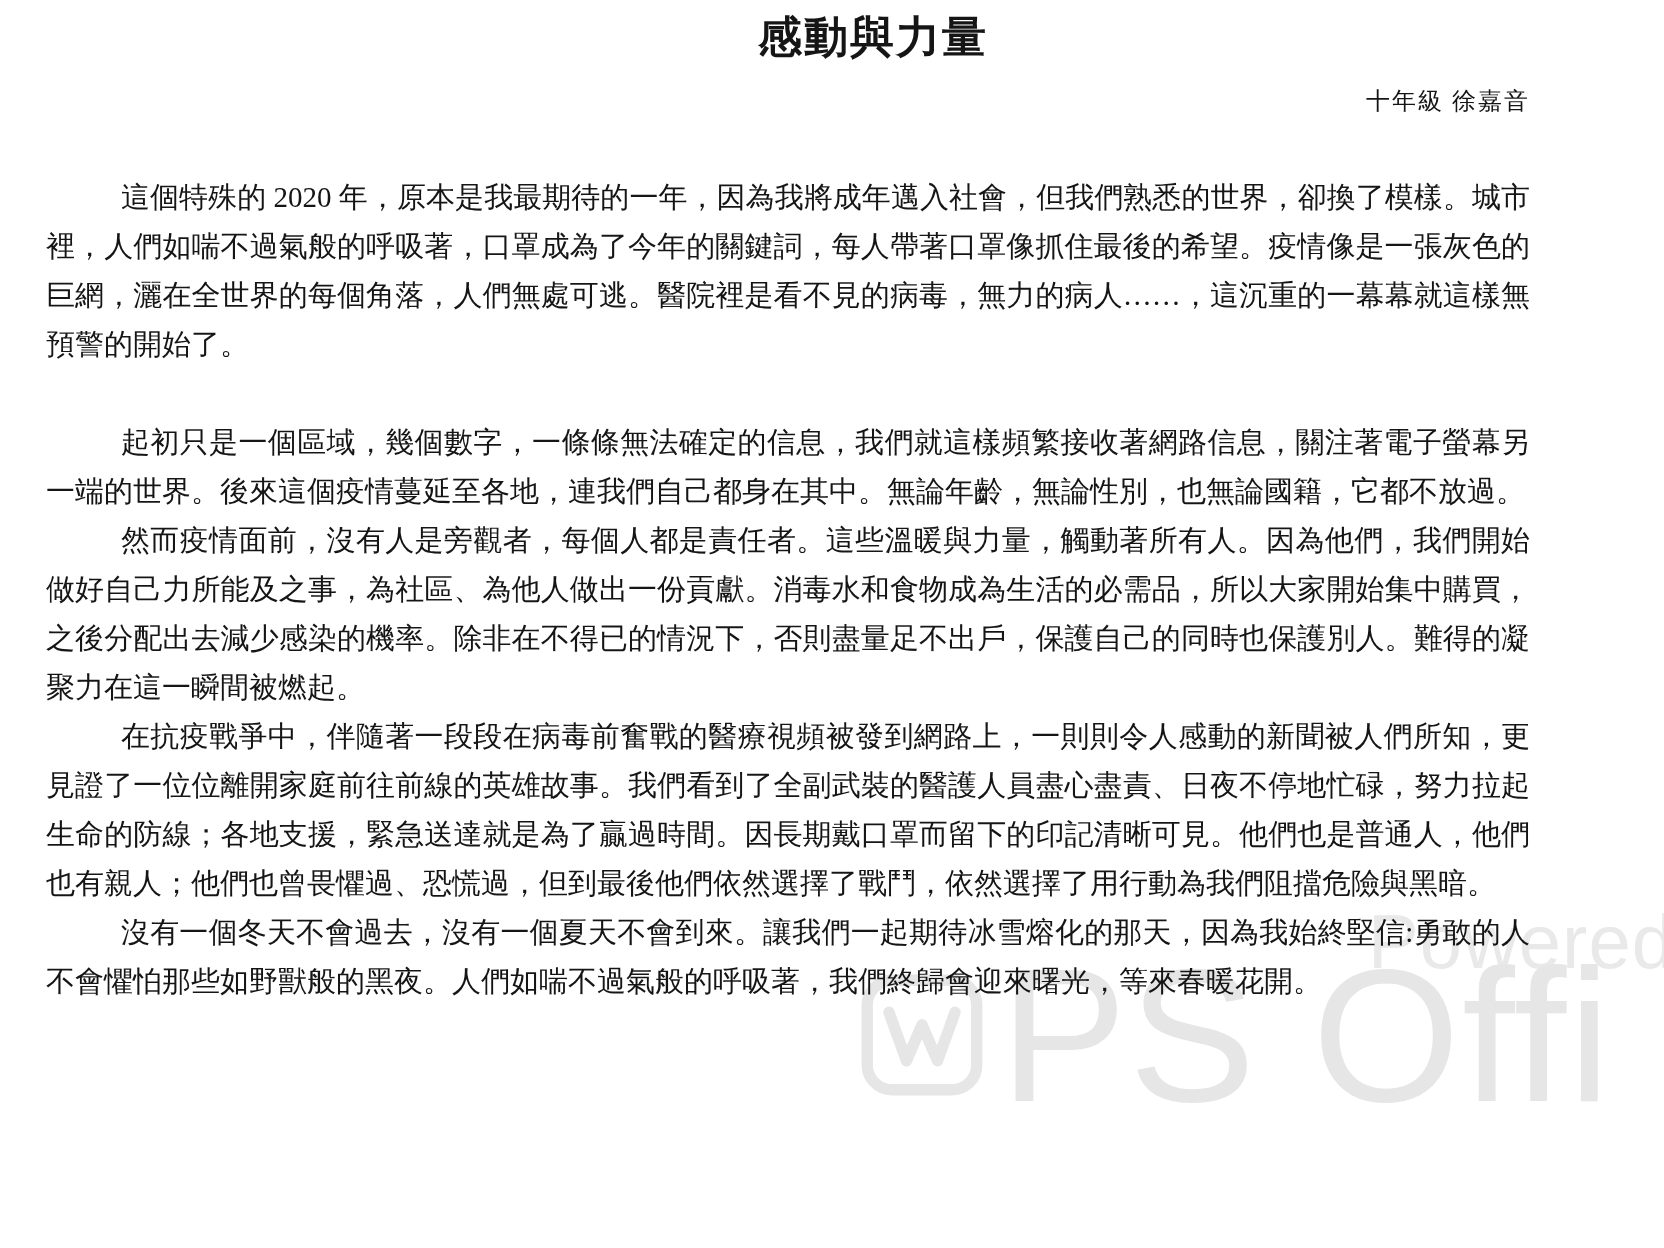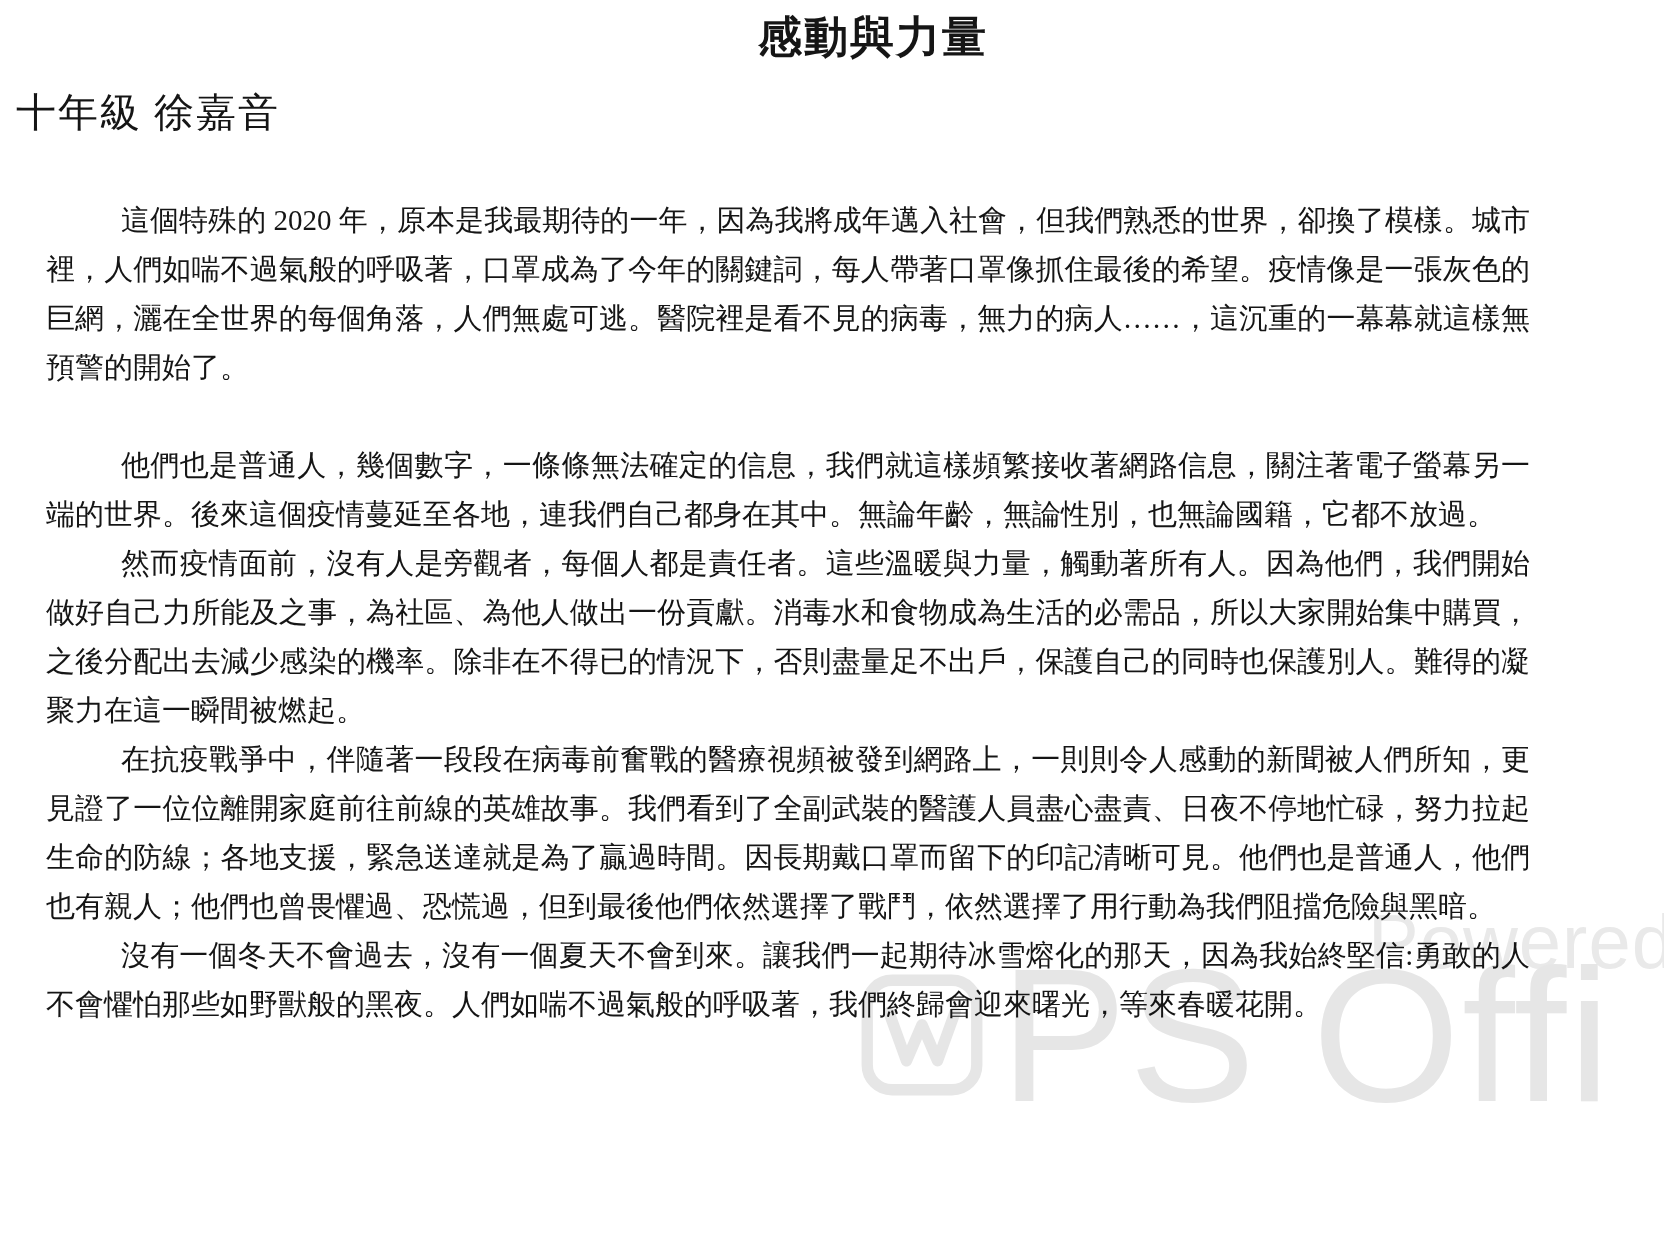--- a/index.html
+++ b/index.html
@@ -67,22 +67,22 @@
     position: relative;
     left: 33px;
     text-align: center;
     font-size: 44px;
     font-weight: 600;
     letter-spacing: 2px;
   }
   .doc-author {
     margin-top: 18px;
     padding-right: 134px;
-    text-align: left;
-    font-size: 40px;
+    text-align: right;
+    font-size: 24px;
     letter-spacing: 2px;
   }
   .doc-body {
     margin: 56px 134px 0 30px;
     font-size: 29px;
     line-height: 49px;
     text-align: justify;
     text-justify: inter-ideograph;
   }
   .doc-body p {
@@ -111,20 +111,20 @@
     </div>
   </div>
 
   <div class="content">
     <h1 class="doc-title">感動與力量</h1>
 
     <div class="doc-author">十年級  徐嘉音</div>
 
     <div class="doc-body">
       <p>這個特殊的 2020 年，原本是我最期待的一年，因為我將成年邁入社會，但我們熟悉的世界，卻換了模樣。城市裡，人們如喘不過氣般的呼吸著，口罩成為了今年的關鍵詞，每人帶著口罩像抓住最後的希望。疫情像是一張灰色的巨網，灑在全世界的每個角落，人們無處可逃。醫院裡是看不見的病毒，無力的病人……，這沉重的一幕幕就這樣無預警的開始了。</p>
-      <p class="gap">他們也是普通人，幾個數字，一條條無法確定的信息，我們就這樣頻繁接收著網路信息，關注著電子螢幕另一端的世界。後來這個疫情蔓延至各地，連我們自己都身在其中。無論年齡，無論性別，也無論國籍，它都不放過。</p>
+      <p class="gap">起初只是一個區域，幾個數字，一條條無法確定的信息，我們就這樣頻繁接收著網路信息，關注著電子螢幕另一端的世界。後來這個疫情蔓延至各地，連我們自己都身在其中。無論年齡，無論性別，也無論國籍，它都不放過。</p>
       <p>然而疫情面前，沒有人是旁觀者，每個人都是責任者。這些溫暖與力量，觸動著所有人。因為他們，我們開始做好自己力所能及之事，為社區、為他人做出一份貢獻。消毒水和食物成為生活的必需品，所以大家開始集中購買，之後分配出去減少感染的機率。除非在不得已的情況下，否則盡量足不出戶，保護自己的同時也保護別人。難得的凝聚力在這一瞬間被燃起。</p>
       <p>在抗疫戰爭中，伴隨著一段段在病毒前奮戰的醫療視頻被發到網路上，一則則令人感動的新聞被人們所知，更見證了一位位離開家庭前往前線的英雄故事。我們看到了全副武裝的醫護人員盡心盡責、日夜不停地忙碌，努力拉起生命的防線；各地支援，緊急送達就是為了贏過時間。因長期戴口罩而留下的印記清晰可見。他們也是普通人，他們也有親人；他們也曾畏懼過、恐慌過，但到最後他們依然選擇了戰鬥，依然選擇了用行動為我們阻擋危險與黑暗。</p>
       <p>沒有一個冬天不會過去，沒有一個夏天不會到來。讓我們一起期待冰雪熔化的那天，因為我始終堅信:勇敢的人不會懼怕那些如野獸般的黑夜。人們如喘不過氣般的呼吸著，我們終歸會迎來曙光，等來春暖花開。</p>
     </div>
   </div>
 
 </div>
 
 </body></html>

